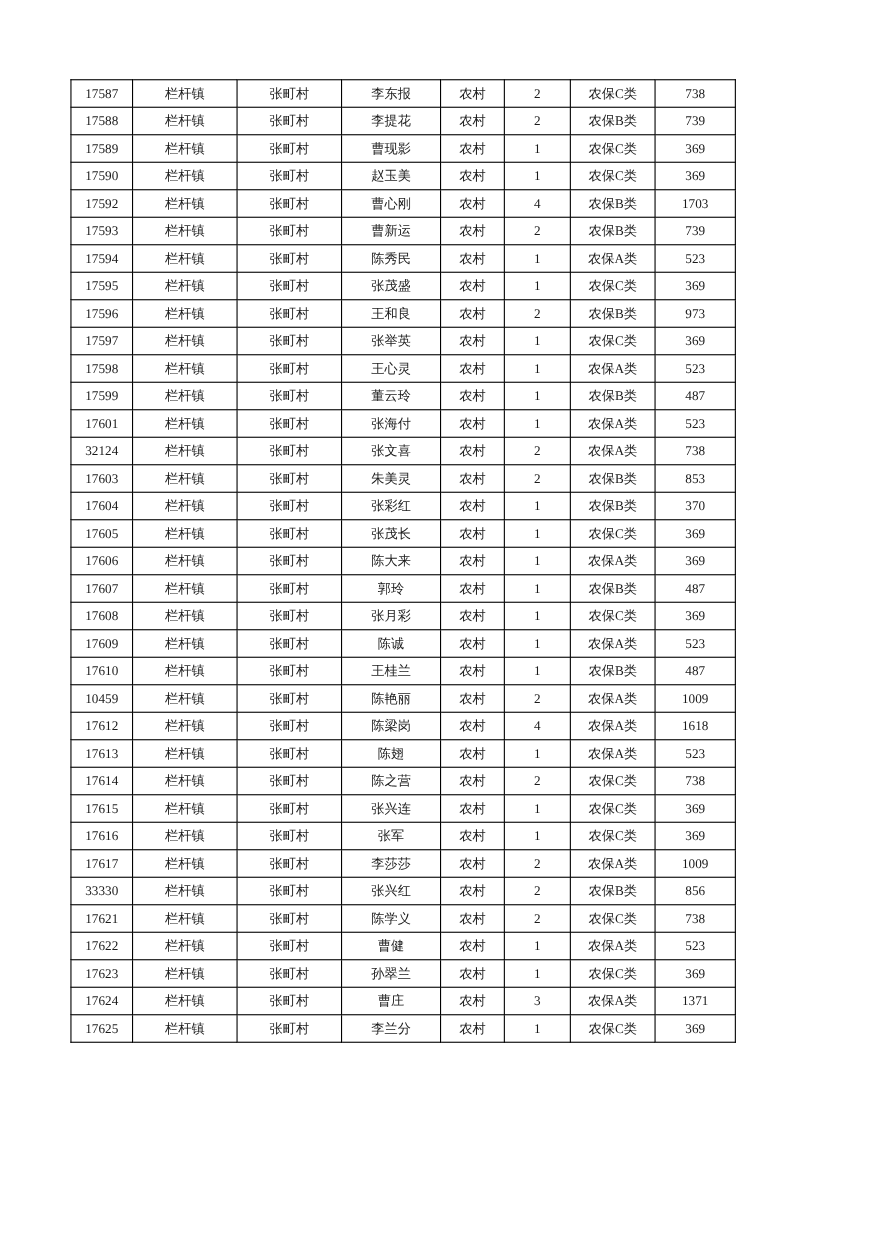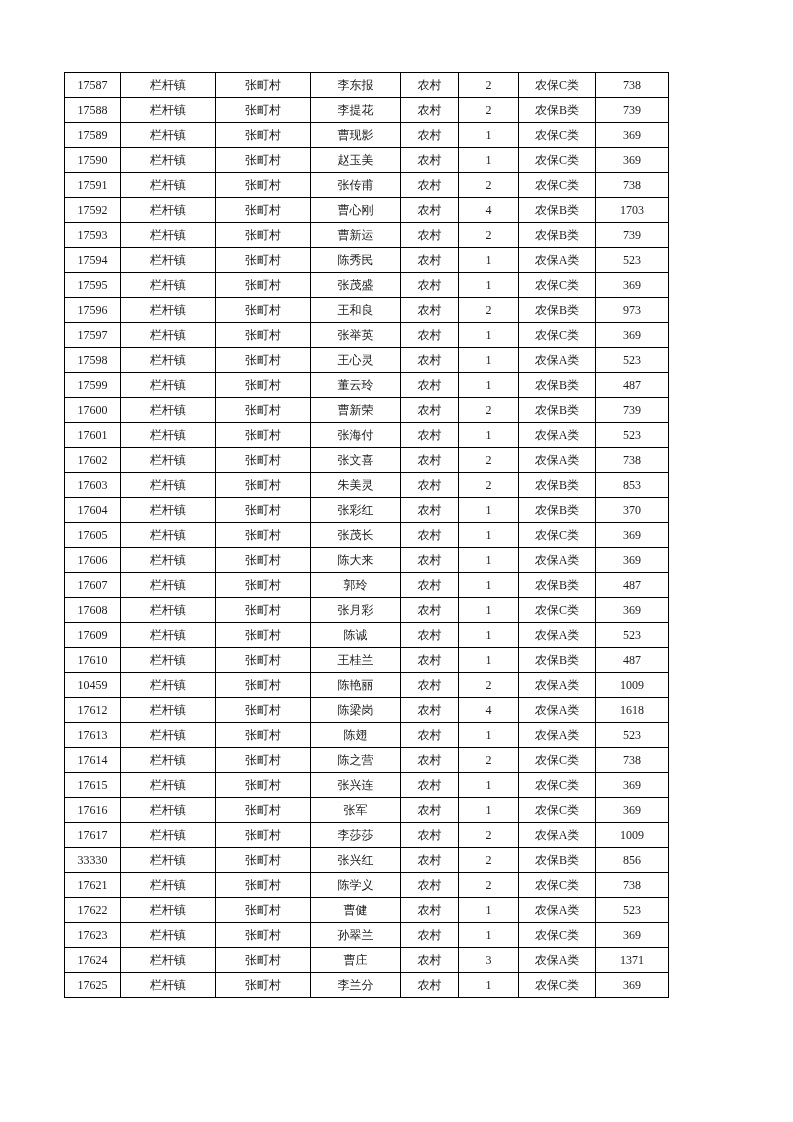--- a/index.html
+++ b/index.html
@@ -88,30 +88,20 @@
           <td>17590</td>
           <td>栏杆镇</td>
           <td>张町村</td>
           <td>赵玉美</td>
           <td>农村</td>
           <td>1</td>
           <td>农保C类</td>
           <td>369</td>
         </tr>
         <tr>
-          <td>17591</td>
-          <td>栏杆镇</td>
-          <td>张町村</td>
-          <td>张传甫</td>
-          <td>农村</td>
-          <td>2</td>
-          <td>农保C类</td>
-          <td>738</td>
-        </tr>
-        <tr>
           <td>17592</td>
           <td>栏杆镇</td>
           <td>张町村</td>
           <td>曹心刚</td>
           <td>农村</td>
           <td>4</td>
           <td>农保B类</td>
           <td>1703</td>
         </tr>
         <tr>
@@ -178,41 +168,31 @@
           <td>17599</td>
           <td>栏杆镇</td>
           <td>张町村</td>
           <td>董云玲</td>
           <td>农村</td>
           <td>1</td>
           <td>农保B类</td>
           <td>487</td>
         </tr>
         <tr>
-          <td>17600</td>
-          <td>栏杆镇</td>
-          <td>张町村</td>
-          <td>曹新荣</td>
-          <td>农村</td>
-          <td>2</td>
-          <td>农保B类</td>
-          <td>739</td>
-        </tr>
-        <tr>
           <td>17601</td>
           <td>栏杆镇</td>
           <td>张町村</td>
           <td>张海付</td>
           <td>农村</td>
           <td>1</td>
           <td>农保A类</td>
           <td>523</td>
         </tr>
         <tr>
-          <td>17602</td>
+          <td>32124</td>
           <td>栏杆镇</td>
           <td>张町村</td>
           <td>张文喜</td>
           <td>农村</td>
           <td>2</td>
           <td>农保A类</td>
           <td>738</td>
         </tr>
         <tr>
           <td>17603</td>

